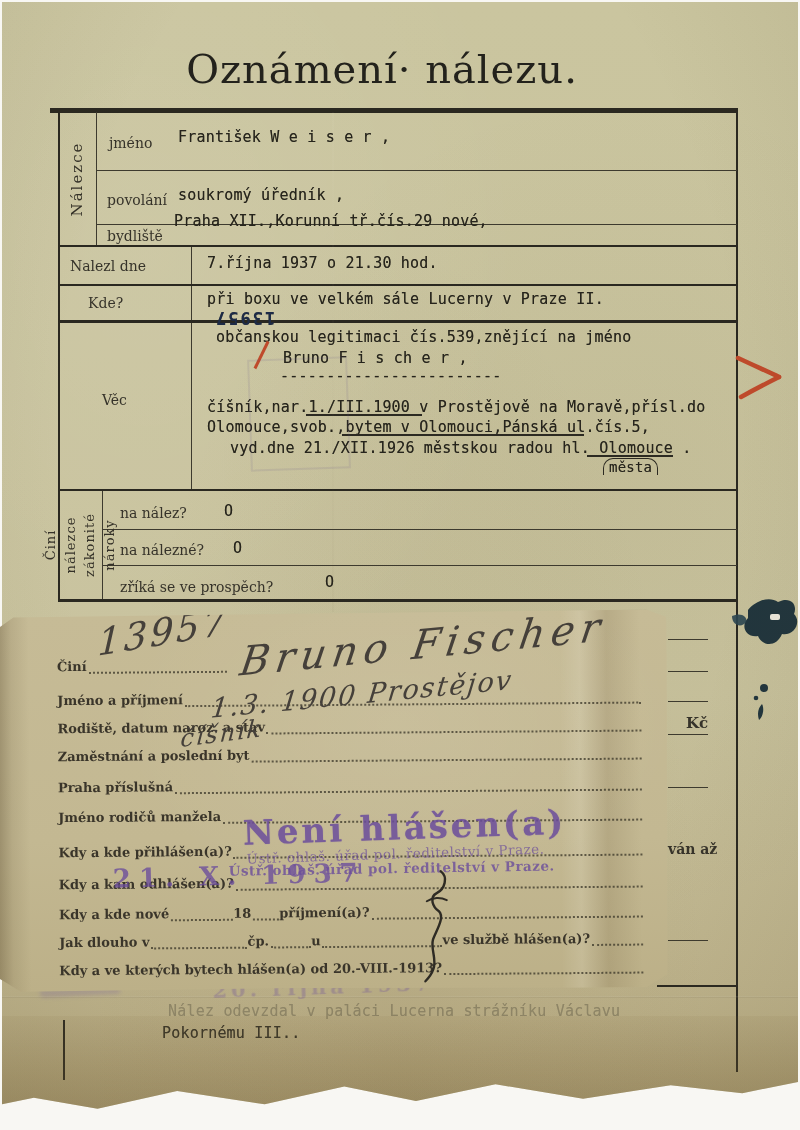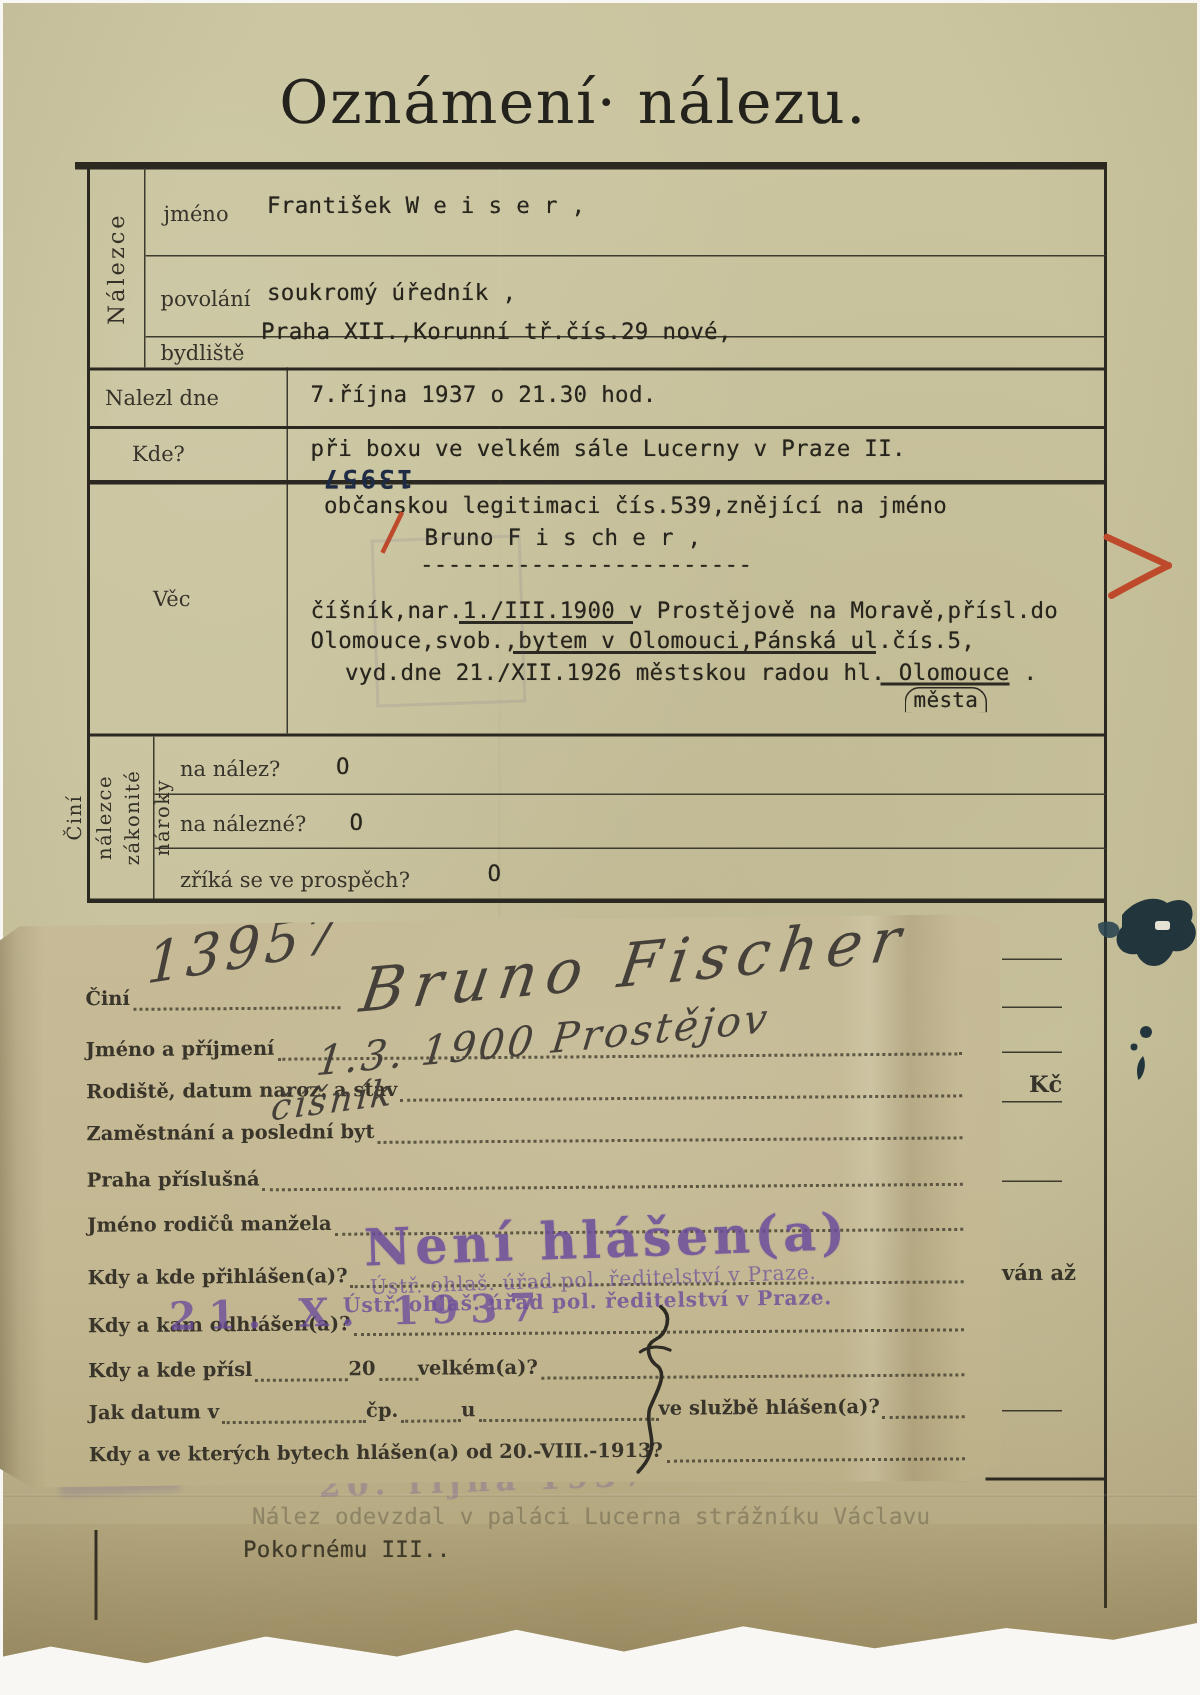--- a/index.html
+++ b/index.html
@@ -192,29 +192,29 @@
     </div>
     <div class="srow" style="top:230px;">
       <span class="slabel">Kdy a kde přihlášen(a)?</span>
       <span class="leader"></span>
     </div>
     <div class="srow" style="top:262px;">
       <span class="slabel">Kdy a kam odhlášen(a)?</span>
       <span class="leader"></span>
     </div>
     <div class="srow" style="top:292px;">
-      <span class="slabel">Kdy a kde přísl</span>
+      <span class="slabel">Kdy a kde nové</span>
       <span class="leader fix" style="width:62px;"></span>
-      <span class="slabel">20</span>
+      <span class="slabel">18</span>
       <span class="leader fix" style="width:26px;"></span>
-      <span class="slabel">velkém(a)?</span>
+      <span class="slabel">příjmení(a)?</span>
       <span class="leader"></span>
     </div>
     <div class="srow" style="top:320px;">
-      <span class="slabel">Jak datum v</span>
+      <span class="slabel">Jak dlouho v</span>
       <span class="leader fix" style="width:96px;"></span>
       <span class="slabel">čp.</span>
       <span class="leader fix" style="width:40px;"></span>
       <span class="slabel">u</span>
       <span class="leader fix" style="width:120px;"></span>
       <span class="slabel">ve službě hlášen(a)?</span>
       <span class="leader"></span>
     </div>
     <div class="srow" style="top:348px;">
       <span class="slabel">Kdy a ve kterých bytech hlášen(a) od 20.-VIII.-1913?</span>

